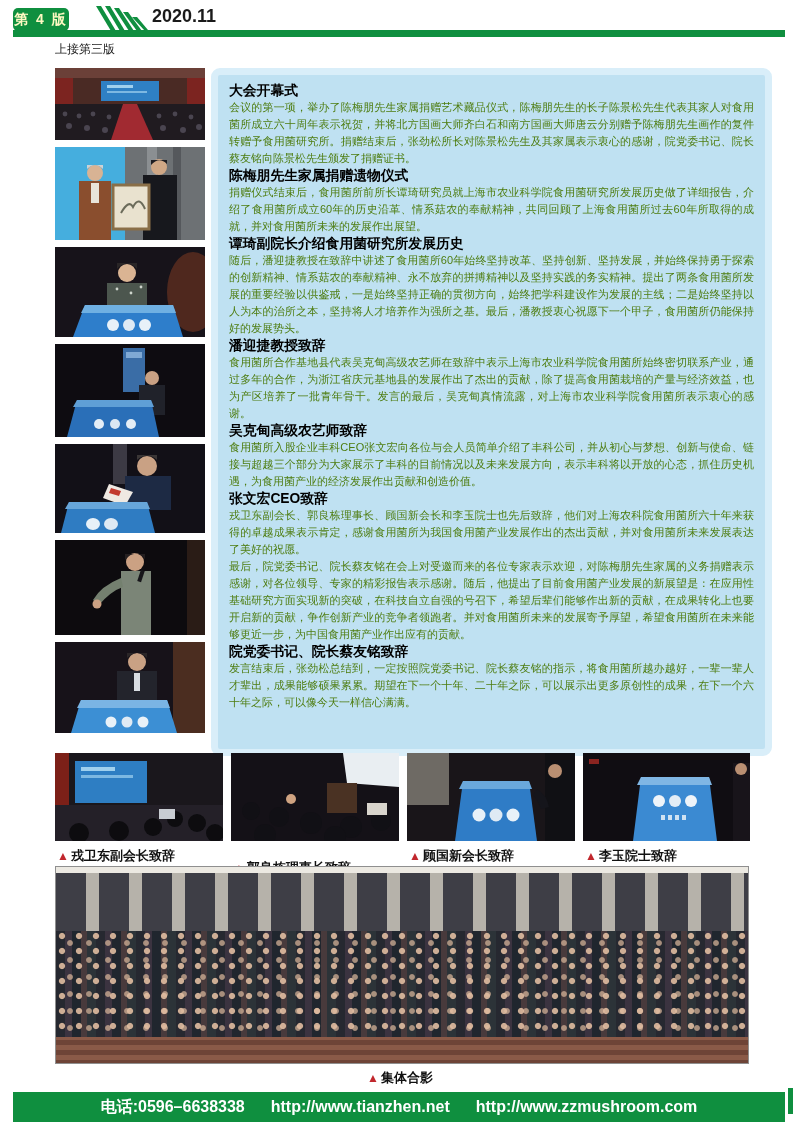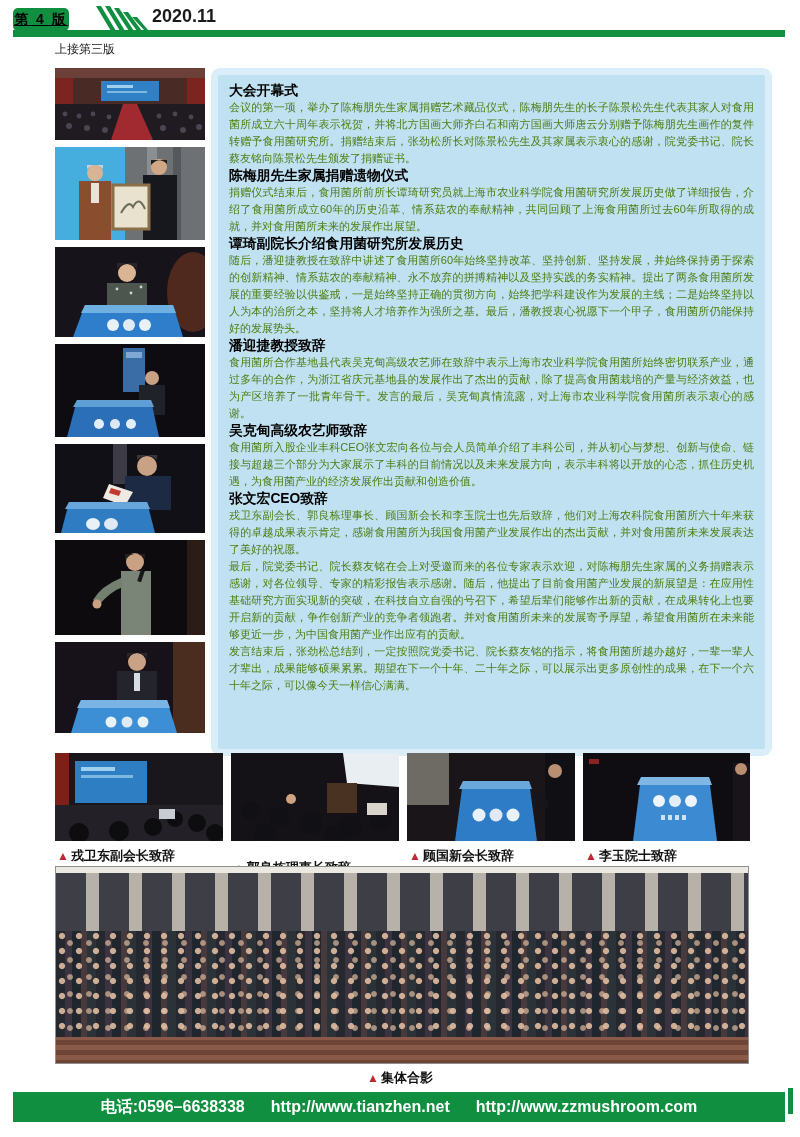--- a/index.html
+++ b/index.html
@@ -11,22 +11,22 @@
   *{box-sizing:border-box;margin:0;padding:0;}
   html,body{width:800px;height:1137px;}
   body{
     position:relative;background:#ffffff;overflow:hidden;
     font-family:"Liberation Sans","DejaVu Sans",sans-serif;color:#111;
   }
   
   .header-bar{position:absolute;left:13px;top:30px;width:772px;height:7px;background:var(--green);}
   .edition-badge{
     position:absolute;left:13px;top:8px;width:56px;height:23px;background:var(--green);
-    border-radius:5px;color:#000000;font-weight:bold;font-size:14px;letter-spacing:2px;
-    display:flex;align-items:center;justify-content:center;text-decoration:underline;
+    border-radius:5px;color:#fef9c3;font-weight:bold;font-size:14px;letter-spacing:2px;
+    display:flex;align-items:center;justify-content:center;
   }
   .stripes{position:absolute;left:96px;top:6px;width:52px;height:25px;}
   .page-date{position:absolute;left:152px;top:6px;font-size:18px;font-weight:bold;color:#1a1a1a;}
   .continuation{position:absolute;left:55px;top:41px;font-size:12px;font-weight:normal;color:#1a1a1a;}
   
   .photo{position:absolute;overflow:hidden;background:#15121a;}
   .photo svg{display:block;width:100%;height:100%;}
   
   .article-box{
     position:absolute;left:211px;top:68px;width:561px;height:688px;
@@ -221,20 +221,21 @@
         <p class="sec-p">捐赠仪式结束后，食用菌所前所长谭琦研究员就上海市农业科学院食用菌研究所发展历史做了详细报告，介绍了食用菌所成立60年的历史沿革、情系菇农的奉献精神，共同回顾了上海食用菌所过去60年所取得的成就，并对食用菌所未来的发展作出展望。</p>
         <div class="sec-h">谭琦副院长介绍食用菌研究所发展历史</div>
         <p class="sec-p">随后，潘迎捷教授在致辞中讲述了食用菌所60年始终坚持改革、坚持创新、坚持发展，并始终保持勇于探索的创新精神、情系菇农的奉献精神、永不放弃的拼搏精神以及坚持实践的务实精神。提出了两条食用菌所发展的重要经验以供鉴戒，一是始终坚持正确的贯彻方向，始终把学科建设作为发展的主线；二是始终坚持以人为本的治所之本，坚持将人才培养作为强所之基。最后，潘教授衷心祝愿下一个甲子，食用菌所仍能保持好的发展势头。</p>
         <div class="sec-h">潘迎捷教授致辞</div>
         <p class="sec-p">食用菌所合作基地县代表吴克甸高级农艺师在致辞中表示上海市农业科学院食用菌所始终密切联系产业，通过多年的合作，为浙江省庆元基地县的发展作出了杰出的贡献，除了提高食用菌栽培的产量与经济效益，也为产区培养了一批青年骨干。发言的最后，吴克甸真情流露，对上海市农业科学院食用菌所表示衷心的感谢。</p>
         <div class="sec-h">吴克甸高级农艺师致辞</div>
         <p class="sec-p">食用菌所入股企业丰科CEO张文宏向各位与会人员简单介绍了丰科公司，并从初心与梦想、创新与使命、链接与超越三个部分为大家展示了丰科的目前情况以及未来发展方向，表示丰科将以开放的心态，抓住历史机遇，为食用菌产业的经济发展作出贡献和创造价值。</p>
         <div class="sec-h">张文宏CEO致辞</div>
         <p class="sec-p">戎卫东副会长、郭良栋理事长、顾国新会长和李玉院士也先后致辞，他们对上海农科院食用菌所六十年来获得的卓越成果表示肯定，感谢食用菌所为我国食用菌产业发展作出的杰出贡献，并对食用菌所未来发展表达了美好的祝愿。</p>
         <p class="sec-p">最后，院党委书记、院长蔡友铭在会上对受邀而来的各位专家表示欢迎，对陈梅朋先生家属的义务捐赠表示感谢，对各位领导、专家的精彩报告表示感谢。随后，他提出了目前食用菌产业发展的新展望是：在应用性基础研究方面实现新的突破，在科技自立自强的号召下，希望后辈们能够作出新的贡献，在成果转化上也要开启新的贡献，争作创新产业的竞争者领跑者。并对食用菌所未来的发展寄予厚望，希望食用菌所在未来能够更近一步，为中国食用菌产业作出应有的贡献。</p>
+        <div class="sec-h">院党委书记、院长蔡友铭致辞</div>
         <p class="sec-p">发言结束后，张劲松总结到，一定按照院党委书记、院长蔡友铭的指示，将食用菌所越办越好，一辈一辈人才辈出，成果能够硕果累累。期望在下一个十年、二十年之际，可以展示出更多原创性的成果，在下一个六十年之际，可以像今天一样信心满满。</p>
       </div>
   </div>
 
   <div class="photo" style="left:55px;top:753px;width:168px;height:88px;">
     <svg viewBox="0 0 168 88" preserveAspectRatio="none">
       <rect width="168" height="88" fill="#1a171c"></rect>
       <rect x="0" y="0" width="14" height="60" fill="#7c2018"></rect>
       <rect x="20" y="8" width="72" height="42" fill="#2e7ec3"></rect>
       <rect x="26" y="14" width="34" height="4" fill="#9fd0ee"></rect>

